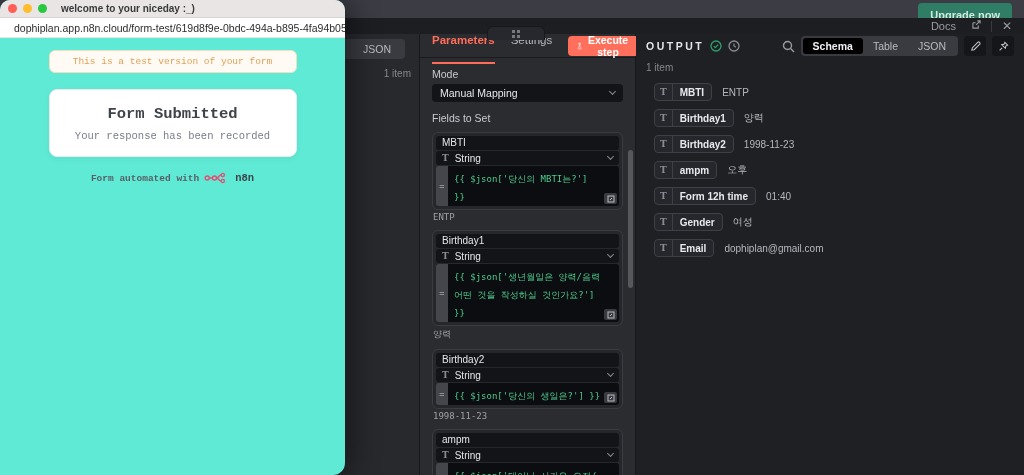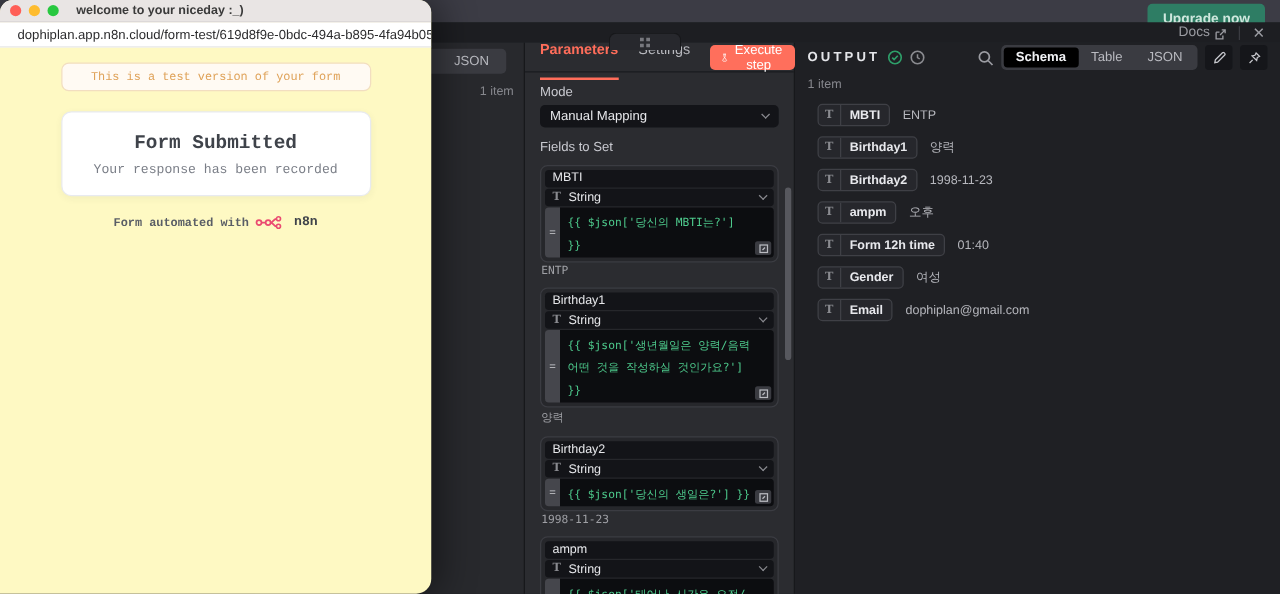--- a/index.html
+++ b/index.html
@@ -10,21 +10,21 @@
   #top-strip { position:absolute; left:0; top:0; width:1024px; height:18px; background:#3c3c45; }
   #upgrade-btn { position:absolute; right:12px; top:3px; height:24px; padding:0 12px;
     background:#2e7d64; color:#cfe8de; font-size:11px; font-weight:700; border:none;
     border-radius:4px; display:flex; align-items:center; gap:5px; }
 
   
   #ndv { position:absolute; left:0; top:18px; right:0; bottom:0; background:#232428; }
   #ndv-header { position:absolute; left:0; top:0; right:0; height:16px; background:#1d1e22;
     display:flex; justify-content:flex-end; align-items:center; gap:10px; padding:0 12px;
     color:#9b9ca2; font-size:11px; z-index:3; }
-  #docs-link { display:flex; align-items:flex-end; gap:4px; color:#9b9ca2; cursor:pointer; }
+  #docs-link { display:flex; align-items:flex-start; gap:16px; color:#9b9ca2; cursor:pointer; }
   #ndv-close { color:#9b9ca2; font-size:12px; cursor:pointer; line-height:1; }
   .vdiv { width:1px; height:11px; background:#3a3b41; }
 
   #node-handle { position:absolute; left:487px; top:8px; width:58px; height:14px;
     background:#27282d; border:1px solid #17181b; border-bottom:none;
     border-radius:6px 6px 0 0; z-index:4; display:flex; align-items:center; justify-content:center; }
   .grip { width:8px; height:8px; opacity:.55; }
 
   #panels { position:absolute; left:0; top:16px; right:0; bottom:0; display:flex; }
   #input-panel  { width:420px; background:#28292d; position:relative; border-right:1px solid #17181b; }
@@ -36,21 +36,21 @@
     background:#3a3b41; border-radius:4px; padding:2px; }
   #input-tabs .tab { padding:0 12px; font-size:10.5px; color:#babbc1; line-height:16px; border-radius:3px; cursor:pointer; }
   #input-items { position:absolute; right:8px; top:34px; font-size:10px; color:#86878d; }
 
   
   #params-header { height:24px; display:flex; align-items:center; padding:0 12px; gap:16px;
     border-bottom:1px solid #1a1b1f; position:relative; }
   .ptab { font-size:11.5px; color:#b7b8bd; cursor:pointer; height:36px; line-height:24px; }
   .ptab.active { color:#ff6d5a; font-weight:700; box-shadow:inset 0 -2px 0 #ff6d5a; }
   #execute-btn { margin-left:auto; height:20px; background:#ff6f5c; border:none; border-radius:4px;
-    color:#fff; font-size:10.5px; font-weight:400; padding:0 9px; display:flex; align-items:center; gap:4px; cursor:pointer; }
+    color:#fff; font-size:10.5px; font-weight:700; padding:0 9px; display:flex; align-items:center; gap:4px; cursor:pointer; }
   #params-body { padding:10px 12px 0 12px; }
   .plabel { font-size:10.5px; color:#c9cad0; margin-bottom:4px; }
   #mode-select { height:18px; background:#131418; border-radius:4px; display:flex; align-items:center;
     padding:0 8px; color:#e6e7ea; font-size:10.5px; margin-bottom:10px; cursor:pointer; }
   .chev { width:5px; height:5px; border-right:1.4px solid #8a8b90; border-bottom:1.4px solid #8a8b90;
     transform:rotate(45deg); margin-left:auto; margin-top:-3px; }
 
   .field-group { border:1px solid #3b3c42; border-radius:6px; padding:3px; margin-top:8px; background:#26272b; }
   .f-input { height:14px; background:#131418; border-radius:3px; color:#e6e7ea; font-size:10px;
     line-height:14px; padding:0 6px; margin-bottom:1px; cursor:text; }
@@ -87,21 +87,21 @@
   .row-pill { display:flex; align-items:center; height:18px; border:1px solid #3f4046;
     border-radius:4px; background:#26272c; overflow:hidden; }
   .row-pill .t { padding:0 5px; color:#8a8b90; font-size:9px; font-weight:700;
     font-family:"DejaVu Serif", serif; border-right:1px solid #3f4046; line-height:16px; }
   .row-pill .k { padding:0 7px; color:#e8e9ed; font-size:10px; font-weight:600; }
   .output-row .v { margin-left:10px; color:#b6b7bd; font-size:10px; }
 
   
   #browser { position:absolute; left:0; top:0; width:345px; height:475px; z-index:10;
     border-radius:10px 10px 12px 0; box-shadow:6px 0 30px rgba(0,0,0,.45); overflow:hidden;
-    background:#fef9c3; }
+    background:#5eead4; }
   #titlebar { height:18px; background:#e9e5e4; display:flex; align-items:center; padding:0 8px;
     border-bottom:1px solid #d8d4d3; }
   .light { width:9px; height:9px; border-radius:50%; margin-right:6px; }
   #light-red { background:#ff5f57; } #light-yellow { background:#febc2e; } #light-green { background:#28c840; }
   #win-title { font-size:10px; font-weight:700; color:#3a3a3a; margin-left:8px; white-space:nowrap; }
   #urlbar { height:20px; background:#ffffff; border-bottom:1px solid #e7e7e7; display:flex;
     align-items:center; padding:0 8px; gap:6px; }
   #url-text { font-size:10.5px; color:#2c2c2e; white-space:nowrap; }
   #form-area { padding:12px 0 0 0; text-align:center;font-family:Liberation Mono, monospace; }
   #test-banner { width:248px; margin:0 auto; border:1px solid #f2dec0; background:#fffaf3;

